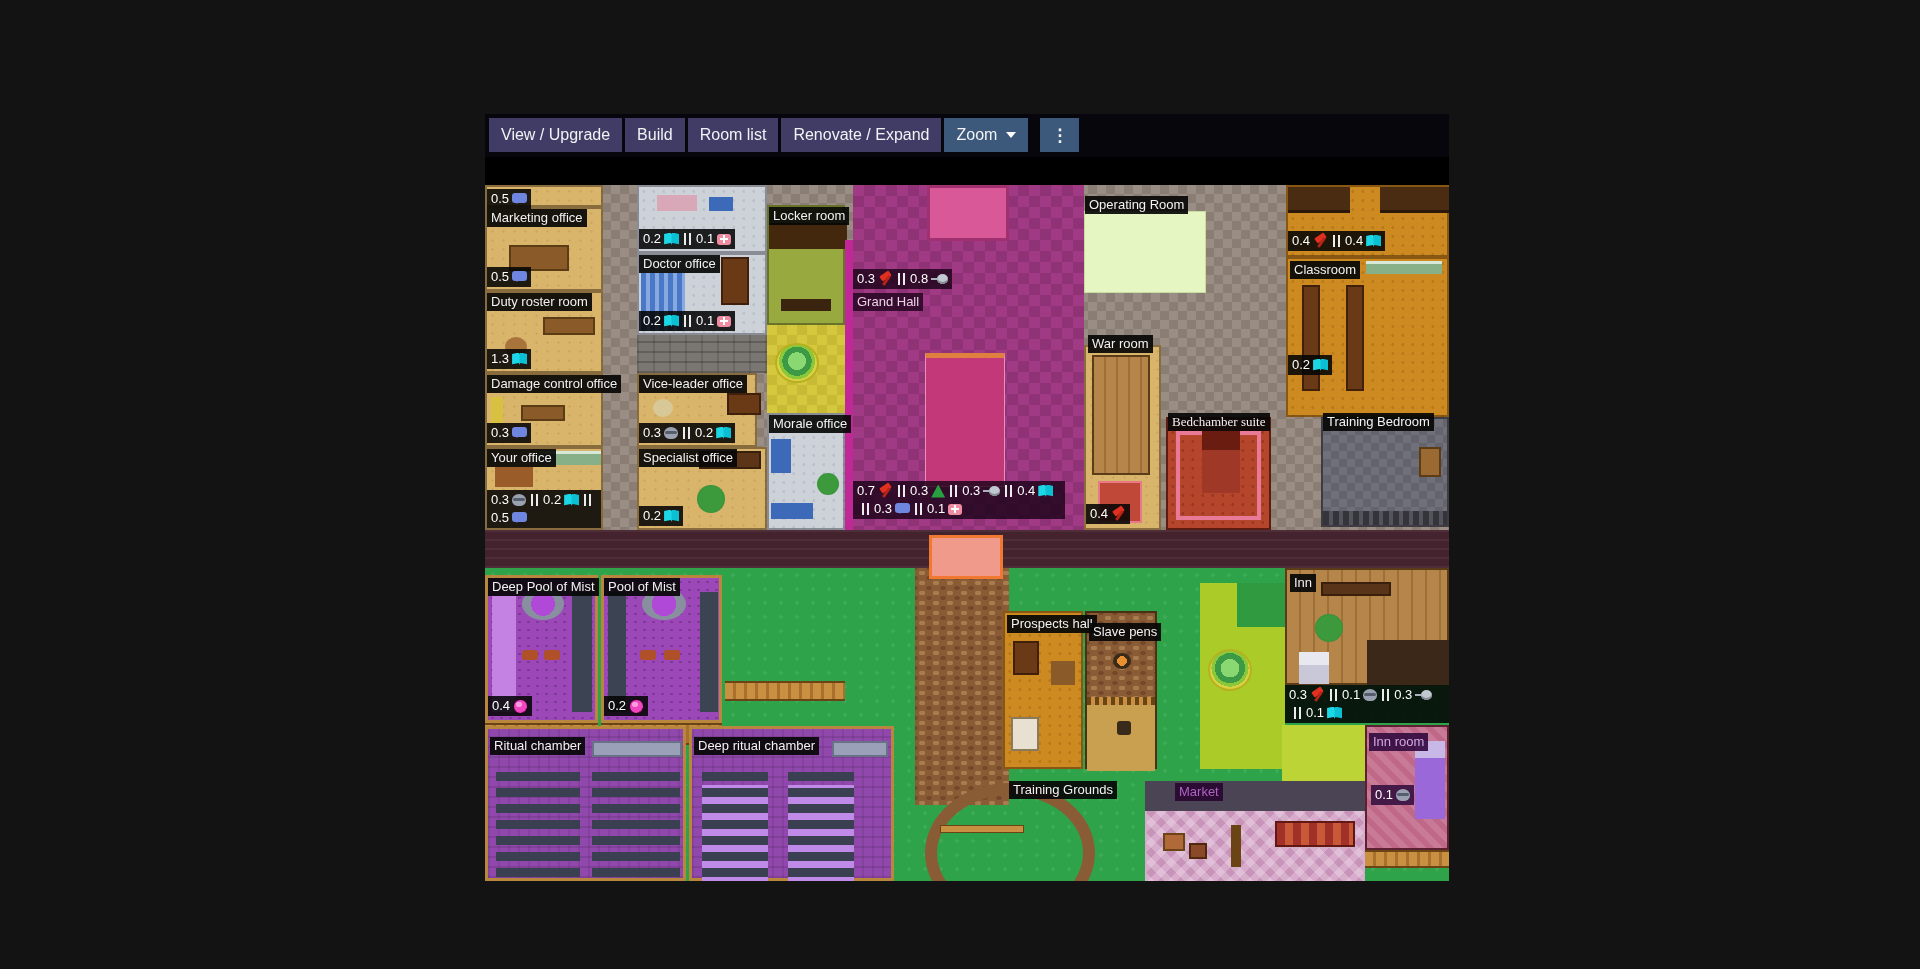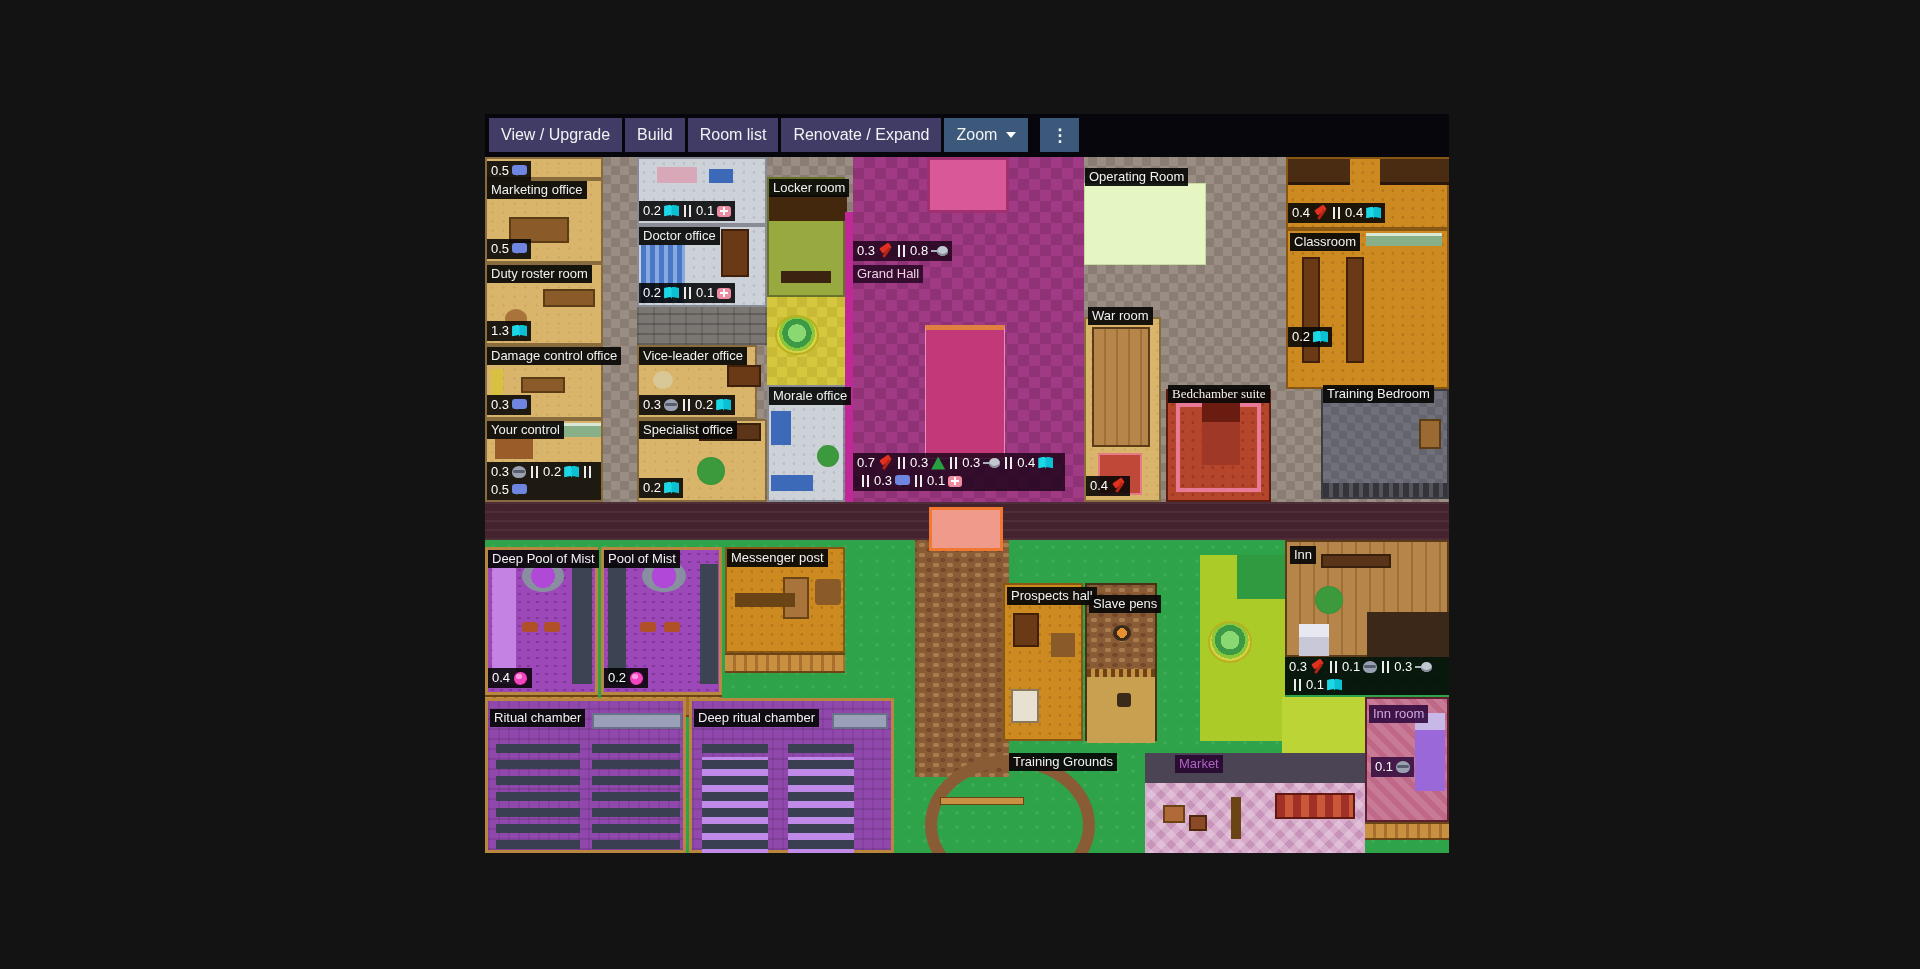--- a/index.html
+++ b/index.html
@@ -11,21 +11,21 @@
   .toolbar{height:43px;background:#06060c;display:flex;align-items:stretch;
     padding:4px 0 5px 4px;box-sizing:border-box;gap:3px;}
   .tb{background:#413c66;color:#f2f2f4;border:0;font:16px "Liberation Sans",sans-serif;
     padding:0 12px;cursor:pointer;white-space:nowrap;}
   .tb-active{background:#3c587a;}
   .tb-kebab{margin-left:9px;padding:0 11px;font-weight:bold;font-size:17px;}
   .caret{display:inline-block;margin-left:9px;border:5px solid transparent;border-top:6px solid #fff;
     vertical-align:-3px;}
 
   
-  .map{position:relative;width:964px;height:696px;overflow:hidden;background:#1a1a1a;}
+  .map{position:relative;width:964px;height:696px;overflow:hidden;background:#1a1a1a;margin-top:28px;}
   .abs{position:absolute;box-sizing:border-box;}
   .room{position:absolute;box-sizing:border-box;}
 
   .room-label{position:absolute;top:0;left:0;background:rgba(6,6,6,.92);color:#f2f2f2;
     font-size:13px;line-height:16px;padding:1px 4px;white-space:nowrap;z-index:6;}
   .label-grand{background:rgba(44,10,40,.92);color:#f0d2e6;}
   .label-purple{background:rgba(52,12,64,.92);color:#cfa8e2;}
   .label-market{background:rgba(40,8,48,.92);color:#b062c4;}
 
   .stats{position:absolute;left:0;bottom:2px;display:flex;flex-wrap:wrap;align-items:center;
@@ -185,21 +185,21 @@
         <div class="decor" style="left:34px;top:30px;width:44px;height:16px;background:#8a5a28;border:2px solid #5c3c14"></div>
         <div class="decor" style="left:4px;top:22px;width:12px;height:26px;background:#d8c040"></div>
         <span class="stats">
             <span class="stat">
               <span class="num">0.3</span>
               <i class="ic ic-bubble"></i>
             </span>
           </span>
       </div>
       <div class="room floor-sand" style="left:0;top:262px;width:118px;height:83px">
-        <span class="room-label">Your control</span>
+        <span class="room-label">Your office</span>
         <div class="decor" style="left:52px;top:2px;width:62px;height:14px;background:#88b088;border-top:3px solid #d8e8d8"></div>
         <div class="decor" style="left:8px;top:18px;width:38px;height:20px;background:#9a5c28"></div>
         <span class="stats" style="bottom:0">
             <span class="stat">
               <span class="num">0.3</span>
               <i class="ic ic-mask"></i>
             </span>
             <span class="sep"></span>
             <span class="stat">
               <span class="num">0.2</span>
@@ -417,26 +417,20 @@
         <div class="decor" style="left:60px;top:72px;width:16px;height:10px;background:#b05028;border-radius:3px"></div>
         <span class="stats" style="bottom:4px">
             <span class="stat">
               <span class="num">0.2</span>
               <i class="ic ic-mist"></i>
             </span>
           </span>
       </div>
       <div class="abs fence" style="left:116px;top:538px;width:121px;height:22px"></div>
 
-      <div class="room floor-orange" style="left:240px;top:390px;width:120px;height:106px">
-        <span class="room-label">Messenger post</span>
-        <div class="decor" style="left:56px;top:28px;width:26px;height:42px;background:#a8743c;border:2px solid #6a4414"></div>
-        <div class="decor" style="left:8px;top:44px;width:60px;height:14px;background:#6a4414"></div>
-        <div class="decor" style="left:88px;top:30px;width:26px;height:26px;background:#8a5a28;border-radius:4px"></div>
-      </div>
       <div class="abs fence" style="left:240px;top:496px;width:120px;height:20px"></div>
 
       <div class="room floor-orange" style="left:518px;top:426px;width:80px;height:158px">
         <span class="room-label" style="top:2px;left:2px">Prospects hall</span>
         <div class="decor" style="left:8px;top:28px;width:26px;height:34px;background:#6a3a16;border:2px solid #40200a"></div>
         <div class="decor" style="left:46px;top:48px;width:24px;height:24px;background:#8a5a28"></div>
         <div class="decor" style="left:6px;top:104px;width:28px;height:34px;background:#e8e0d0;border:2px solid #8a7a5a"></div>
       </div>
       <div class="room" style="left:600px;top:426px;width:72px;height:158px;border:2px solid #4a3014">
         <span class="room-label" style="top:10px;left:2px">Slave pens</span>

